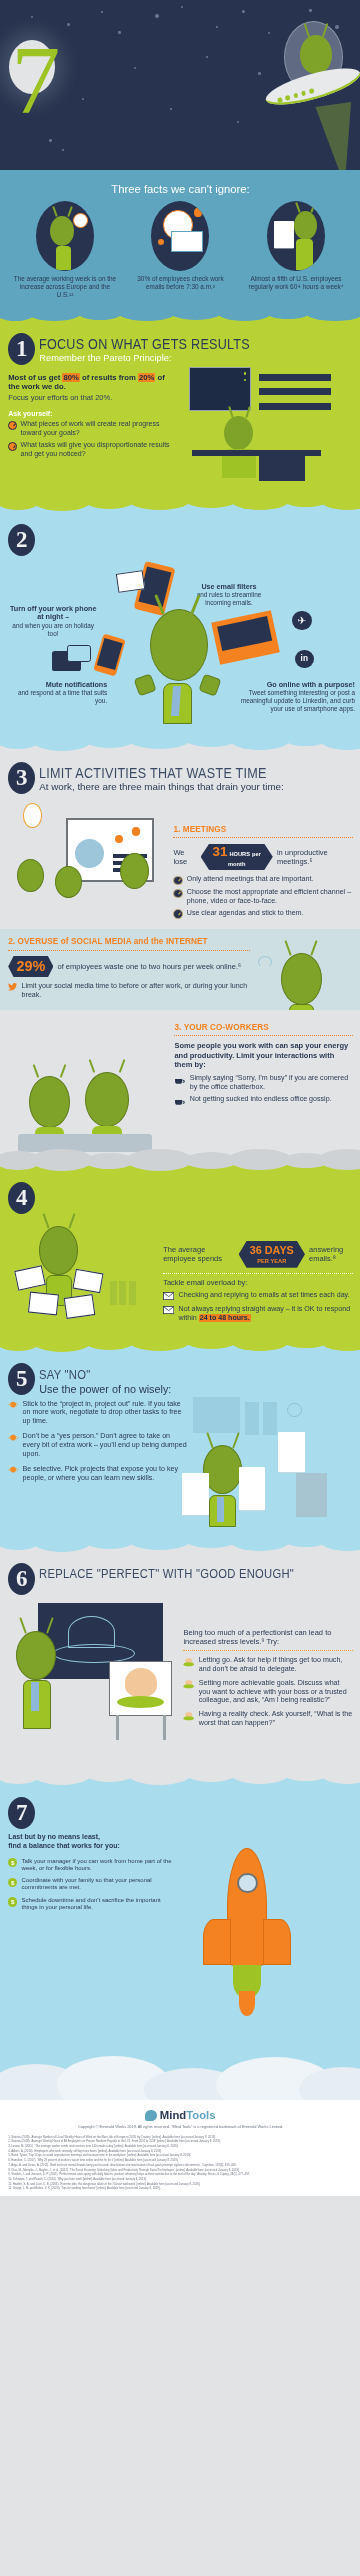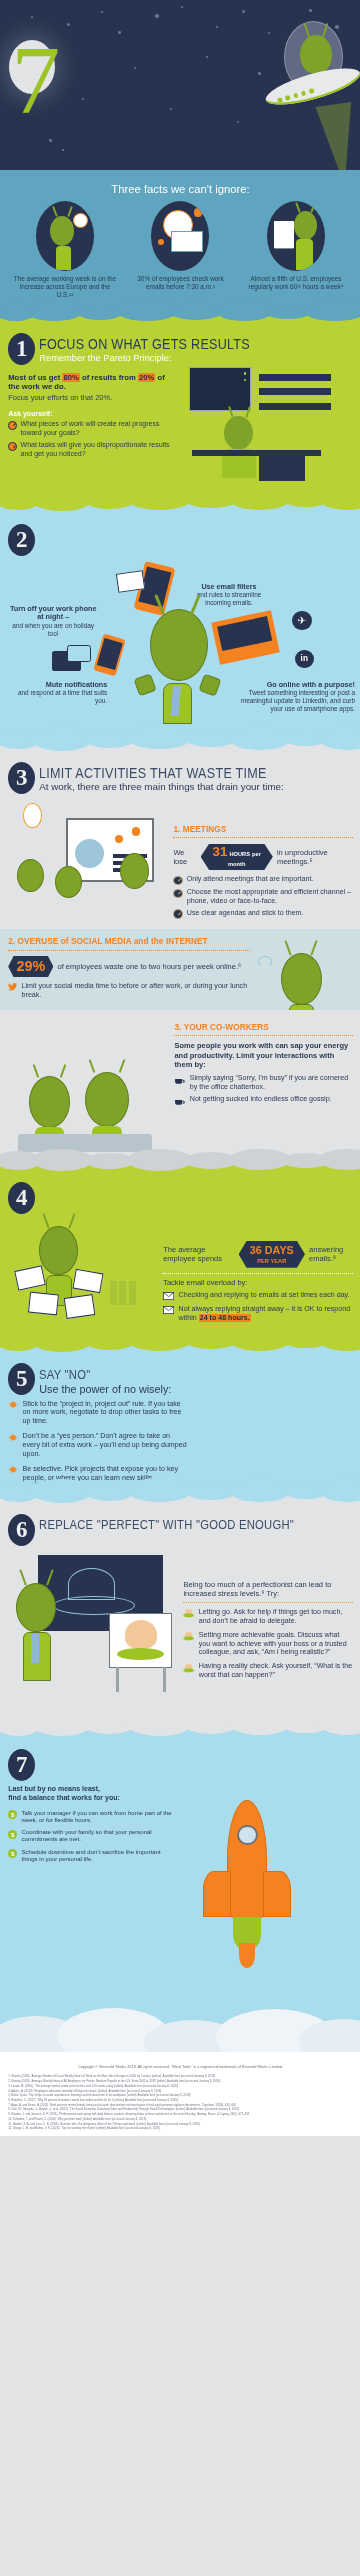--- a/index.html
+++ b/index.html
@@ -179,21 +179,21 @@
   .s4 { background: #b8d236; position: relative; }
   .s4 .sec-title { color: #3a4a66; }
   .s4-body { display: flex; padding: 3.1px 8.2px 9.3px; }
   .s4-left { width: 155px; height: 111px; position: relative; }
   .s4-right { flex: 1; padding-top: 21.6px; }
   .dotrule-w { border-top: 1px dotted #ffffff; margin: 5.2px 0 4.1px; }
 
   
   .s5 { background: #a9dcec; position: relative; }
   .s5 .sec-title { color: #3a4a66; }
-  .s5-body { display: flex; padding: 2.1px 8.2px 5.2px; flex-direction: column; }
+  .s5-body { display: flex; padding: 2.1px 8.2px 5.2px; }
   .s5-left { width: 179px; }
   .s5-right { flex: 1; position: relative; height: 134px; }
   .ico-planet { flex: 0 0 auto; margin-top: 1.5px; }
 
   
   .s6 { background: #e2e3e4; position: relative; }
   .s6 .sec-title { color: #3a4a66; font-size: 13.4px; }
   .s6-body { display: flex; padding: 3.1px 8.2px 7.2px; gap: 5.2px; }
   .s6-left { width: 170px; height: 165px; position: relative; }
   .s6-right { flex: 1; padding-top: 28px; }
@@ -803,20 +803,24 @@
     <div style="position:relative;height:46px;">
       <span style="position:absolute;left:-10.3px;top:10.3px;width:93px;height:46px;background:#e6eef3;border-radius:50%;"></span>
       <span style="position:absolute;left:57px;top:2.1px;width:113px;height:57px;background:#eef4f7;border-radius:50%;"></span>
       <span style="position:absolute;left:144px;top:14.4px;width:98px;height:44px;background:#e6eef3;border-radius:50%;"></span>
       <span style="position:absolute;left:216px;top:3.1px;width:118px;height:56px;background:#eef4f7;border-radius:50%;"></span>
       <span style="position:absolute;left:299px;top:13.4px;width:88px;height:45px;background:#e6eef3;border-radius:50%;"></span>
     </div>
   </div>
 
   <div class="footer">
+    <div class="brand">
+      <span class="mark"></span>
+      <span class="name"><span>Mind</span><em>Tools</em></span>
+    </div>
     <div class="copyright">Copyright © Emerald Works 2019. All rights reserved. "Mind Tools" is a registered trademark of Emerald Works Limited.</div>
     <div class="refs">
       <div>1. Statista (2018). 'Average Number of Usual Weekly Hours of Work on the Main Job in Europe in 2018, by Country' [online]. Available here [accessed January 8, 2019].</div>
       <div>2. Statista (2018). 'Average Weekly Hours of All Employees on Private Nonfarm Payrolls in the U.S. From 2005 to 2018' [online]. Available here [accessed January 8, 2019].</div>
       <div>3. Lavoie, M. (2015). 'The average worker sends and receives over 120 emails a day' [online]. Available here [accessed January 8, 2019].</div>
       <div>4. Adkins, A. (2014). 'Employees who work remotely still log more hours' [online]. Available here [accessed January 8, 2019].</div>
       <div>5. Rand, Tyson, 'Top 10 tips to avoid unproductive meetings and increase time in the workplace' [online]. Available here [accessed January 8, 2019].</div>
       <div>6. Hamilton, C. (2017). 'Why 29 percent of workers waste time online and the fix for it' [online]. Available here [accessed January 8, 2019].</div>
       <div>7. Ariga, A. and Lleras, A. (2011). 'Brief and rare mental breaks keep you focused: deactivation and reactivation of task goals preempt vigilance decrements.' Cognition, 118(3), 439–443.</div>
       <div>8. Chui, M., Manyika, J., Bughin, J., et al. (2012). 'The Social Economy: Unlocking Value and Productivity Through Social Technologies' [online]. Available here [accessed January 8, 2019].</div>

